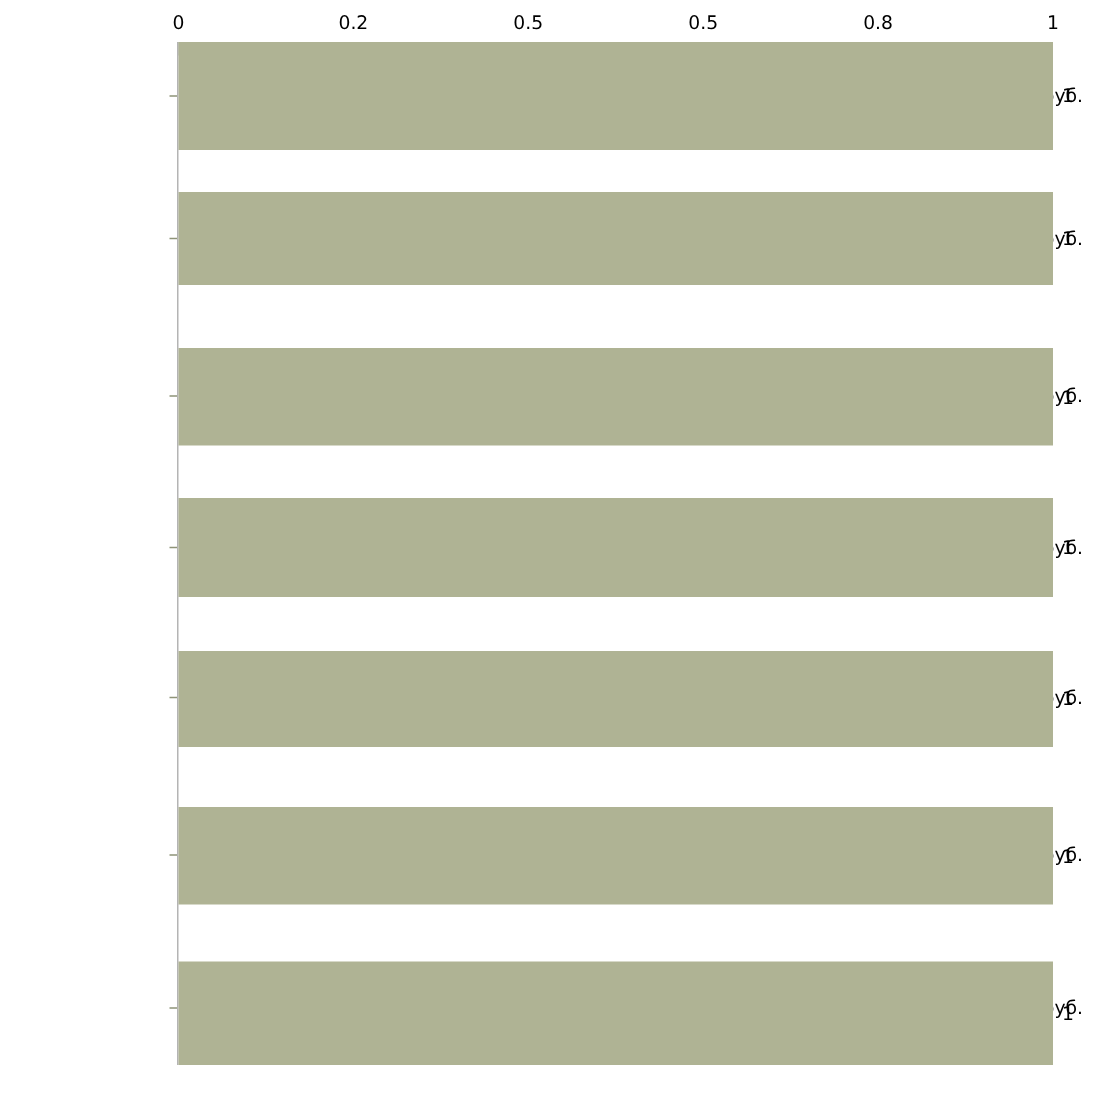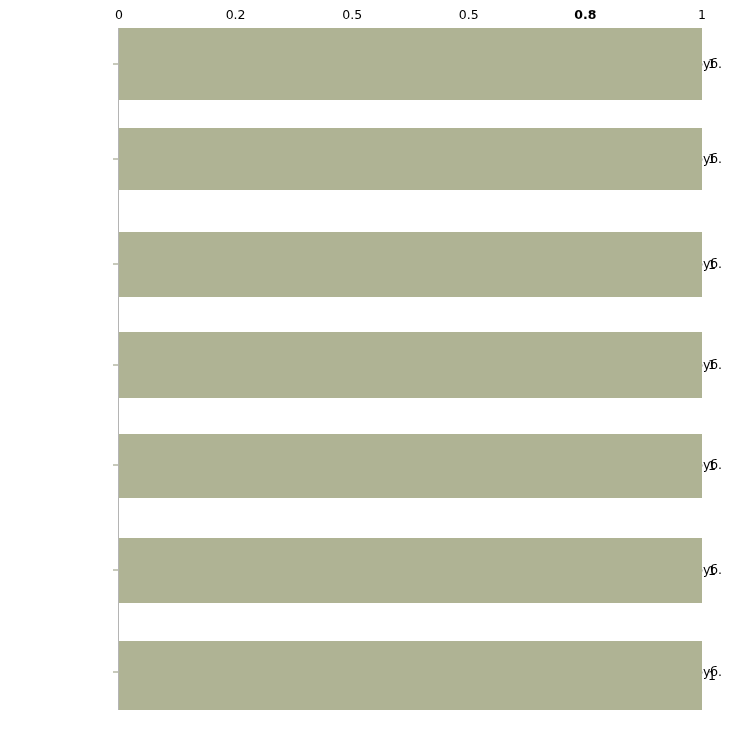--- a/index.html
+++ b/index.html
@@ -112,21 +112,21 @@
 </head>
 <body>
 
 <div id="chart-root">
 
   <div id="x-axis-labels">
     <span class="x-tick-label" style="left:119px;">0</span>
     <span class="x-tick-label" style="left:235.6px;">0.2</span>
     <span class="x-tick-label" style="left:352.2px;">0.5</span>
     <span class="x-tick-label" style="left:468.8px;">0.5</span>
-    <span class="x-tick-label" style="left:585.4px;font-weight:bold;">0.8</span>
+    <span class="x-tick-label" style="left:585.4px;">0.8</span>
     <span class="x-tick-label" style="left:702px;">1</span>
   </div>
 
   <div id="x-axis-ticks">
     <span class="x-tick-mark" style="left:0px;"></span>
     <span class="x-tick-mark" style="left:116.6px;"></span>
     <span class="x-tick-mark" style="left:233.2px;"></span>
     <span class="x-tick-mark" style="left:349.8px;"></span>
     <span class="x-tick-mark" style="left:466.4px;"></span>
     <span class="x-tick-mark" style="left:582px;"></span>

